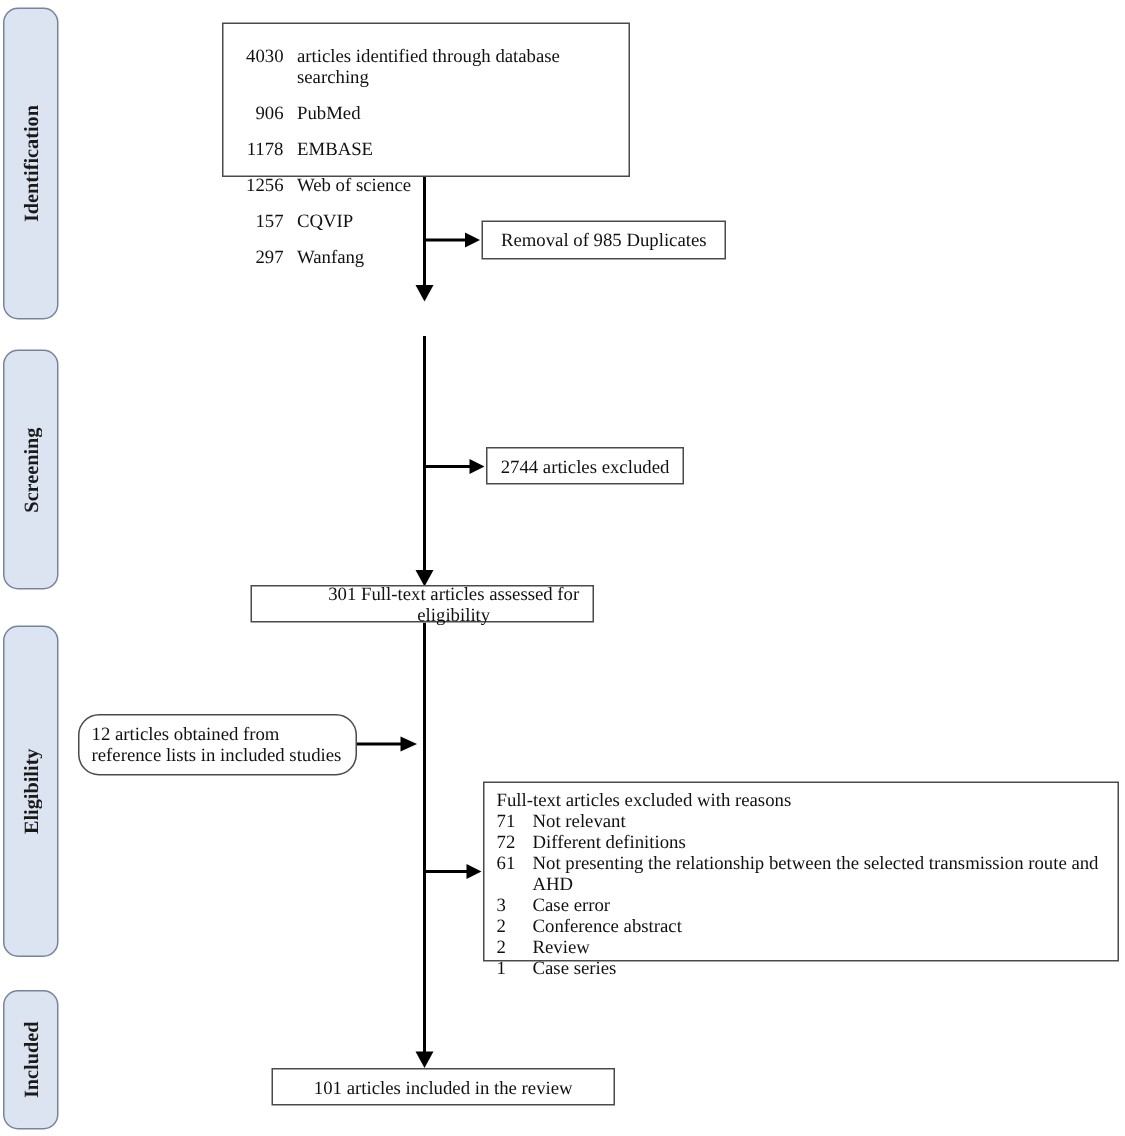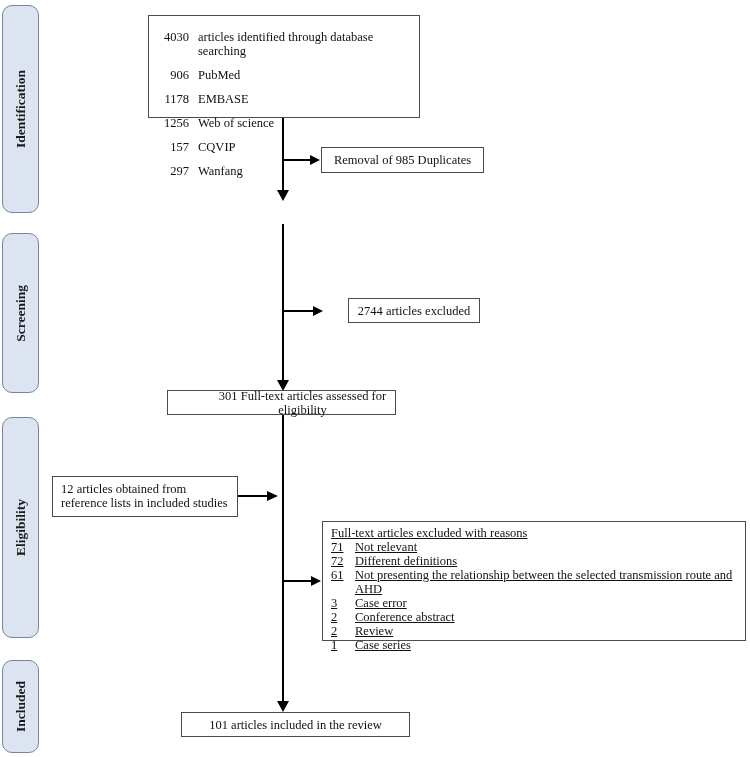--- a/index.html
+++ b/index.html
@@ -131,33 +131,33 @@
       <span class="num">297</span>
       <span>Wanfang</span>
     </div>
   </div>
 
   <div class="fbox center" style="left:321px; top:147px; width:163px; height:26px;">
     <span>Removal of 985 Duplicates</span>
   </div>
 
 
-  <div class="fbox center" style="left:324px; top:298px; width:132px; height:25px;margin-left:24px;">
+  <div class="fbox center" style="left:324px; top:298px; width:132px; height:25px;">
     <span>2744 articles excluded</span>
   </div>
 
   <div class="fbox center" style="left:167px; top:390px; width:229px; height:25px;padding-left:48px;">
     <span>301 Full-text articles assessed for eligibility</span>
   </div>
 
-  <div class="fbox" style="left:52px; top:476px; width:186px; height:41px;">
+  <div class="fbox" style="left:52px; top:476px; width:186px; height:41px;border-radius:14px;">
     <div class="reftext">12 articles obtained from reference lists in included studies</div>
   </div>
 
-  <div class="fbox listy" style="left:322px; top:521px; width:424px; height:120px;text-decoration:underline;">
+  <div class="fbox listy" style="left:322px; top:521px; width:424px; height:120px;">
     <div>Full-text articles excluded with reasons</div>
     <div class="row2">
       <span class="num">71</span>
       <span>Not relevant</span>
     </div>
     <div class="row2">
       <span class="num">72</span>
       <span>Different definitions</span>
     </div>
     <div class="row2">

